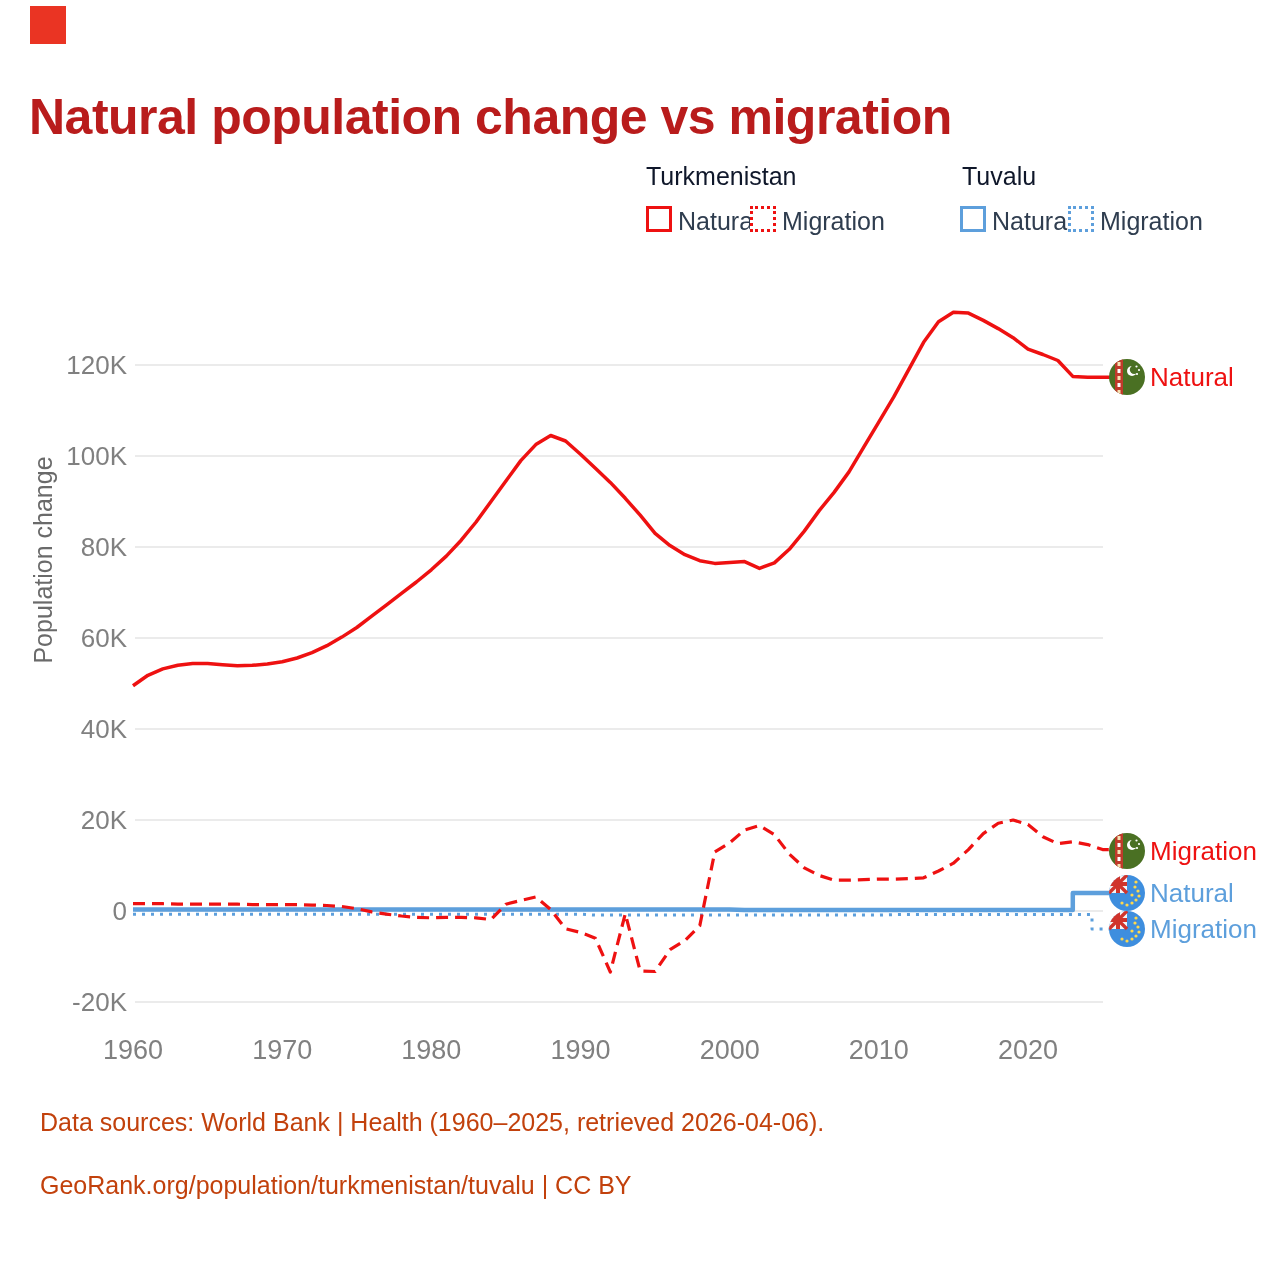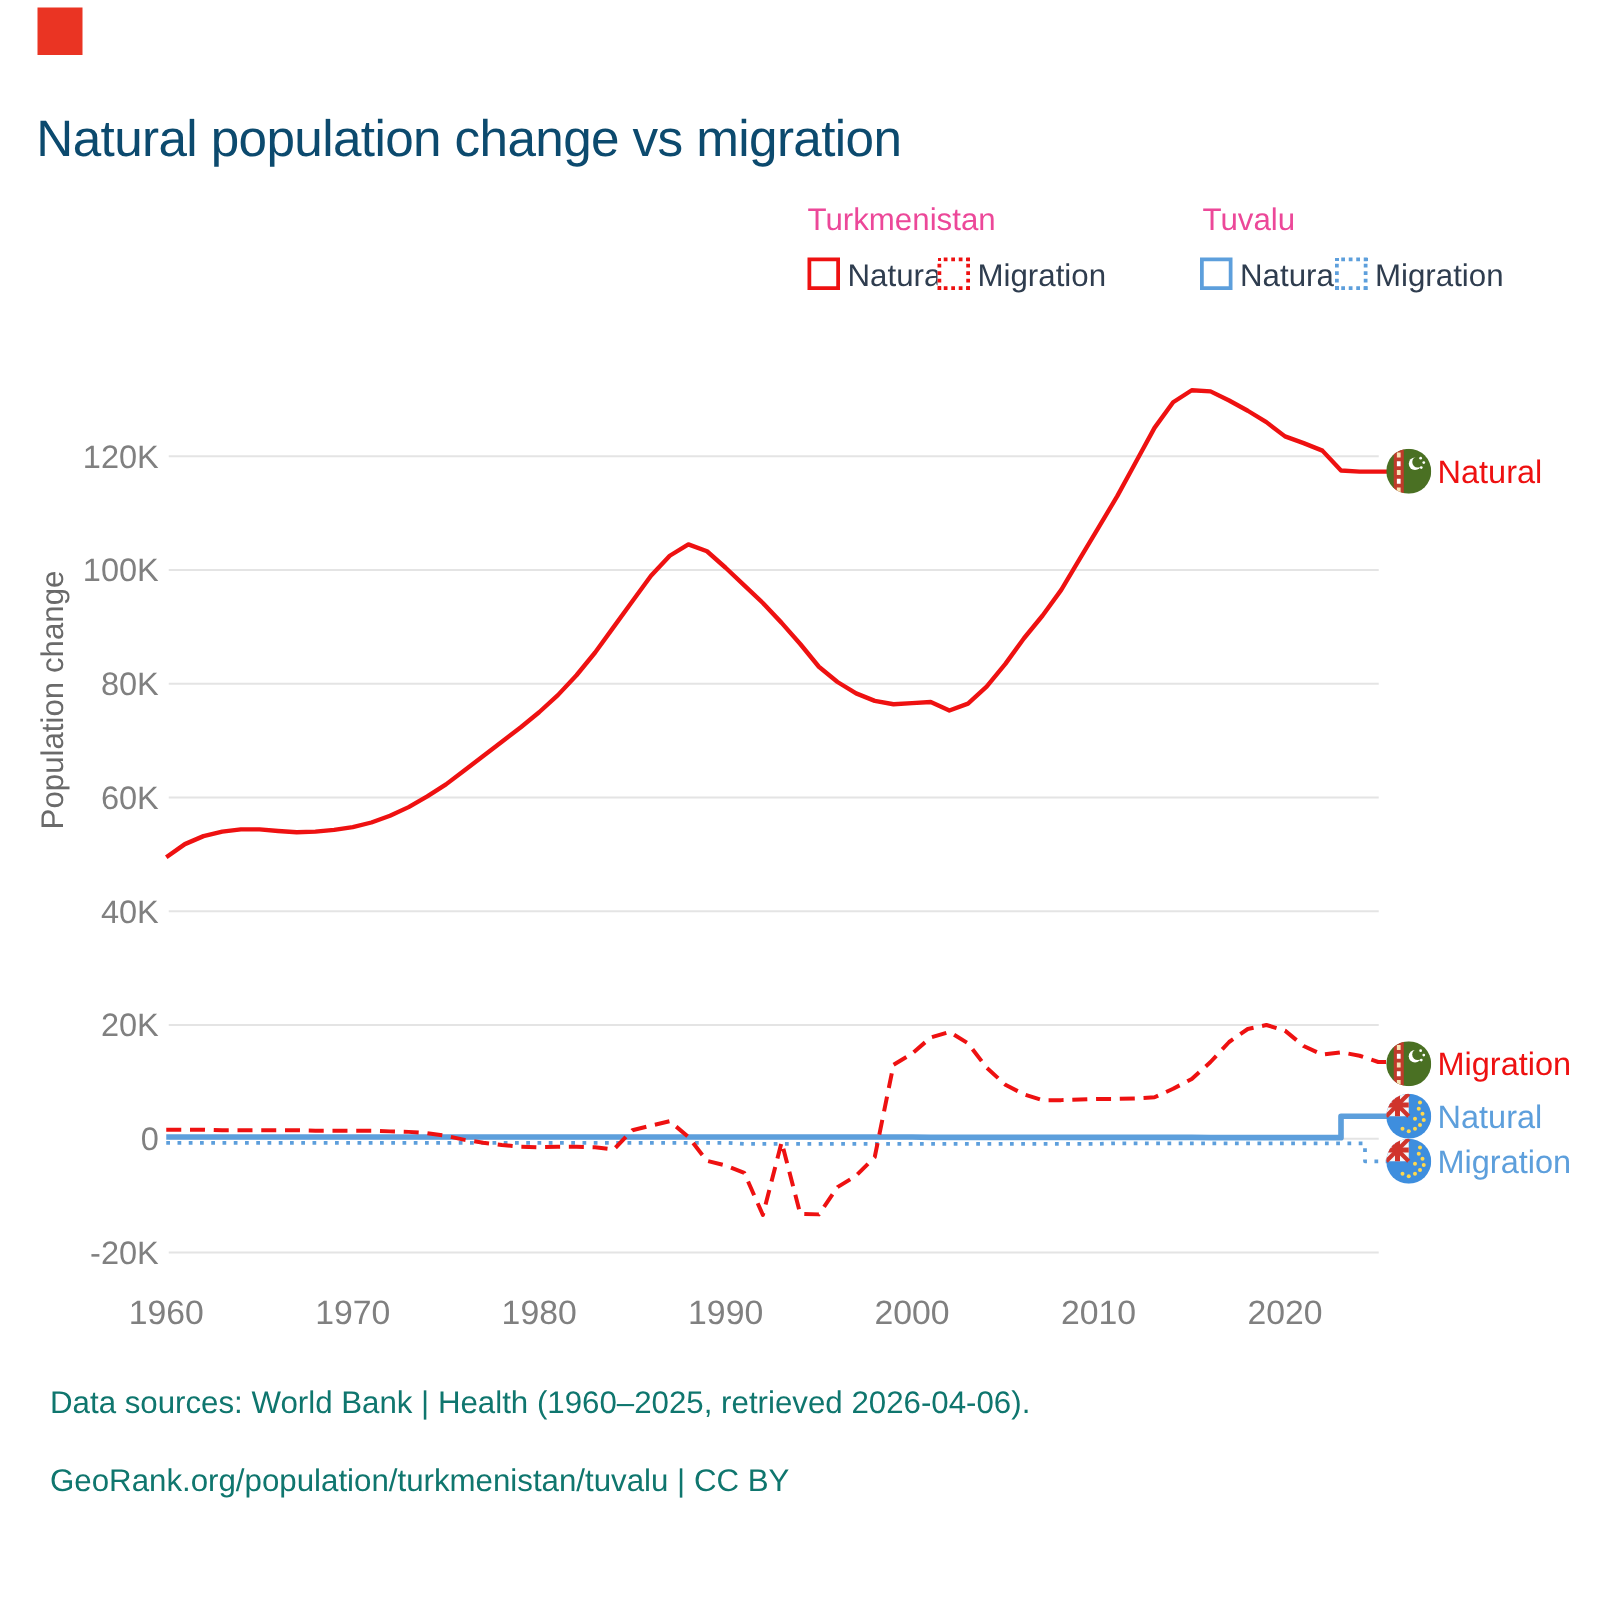--- a/index.html
+++ b/index.html
@@ -2,29 +2,29 @@
 <html><head>
 <meta charset="utf-8">
 <style>
   html,body{margin:0;padding:0;}
   body{
     width:1280px;height:1280px;position:relative;background:#ffffff;
     font-family:"Liberation Sans", sans-serif;overflow:hidden;
   }
   .abs{position:absolute;}
   #logo-mark{left:30px;top:6px;width:36px;height:38px;}
-  #page-title{left:29px;top:88px;font-size:41px;font-weight:400;color:#0c4a6e;letter-spacing:-0.5px;white-space:nowrap;margin:0;}
-  .legend-header{font-size:25px;color:#ec4899;line-height:1;white-space:nowrap;}
+  #page-title{left:29px;top:88px;font-size:50px;font-weight:700;color:#b91c1c;letter-spacing:-0.5px;white-space:nowrap;margin:0;}
+  .legend-header{font-size:25px;color:#0f172a;line-height:1;white-space:nowrap;}
   .legend-label{font-size:25px;color:#2f3d4f;line-height:1;white-space:nowrap;}
   .swatch{width:20px;height:20px;border:3px solid #000;display:block;background:#fff;}
   #chart-svg{left:0;top:0;}
   #y-axis-title{left:43px;top:560px;transform:translate(-50%,-50%) rotate(-90deg);font-size:25px;color:#6a6a6a;white-space:nowrap;}
   .end-label{font-size:26px;line-height:1;font-weight:400;white-space:nowrap;}
   .flag{width:36px;height:36px;display:block;}
-  .footer-line{left:40px;font-size:25px;color:#0f766e;line-height:1.2;white-space:nowrap;}
+  .footer-line{left:40px;font-size:25px;color:#c2410c;line-height:1.2;white-space:nowrap;}
 </style>
 </head>
 <body>
 
 <div id="logo-mark" class="abs" style="background: rgb(234, 52, 35);"></div>
 
 <h1 id="page-title" class="abs">Natural population change vs migration</h1>
 
 <div>
   <div class="abs legend-header" style="left:646px;top:164px;">Turkmenistan</div>

